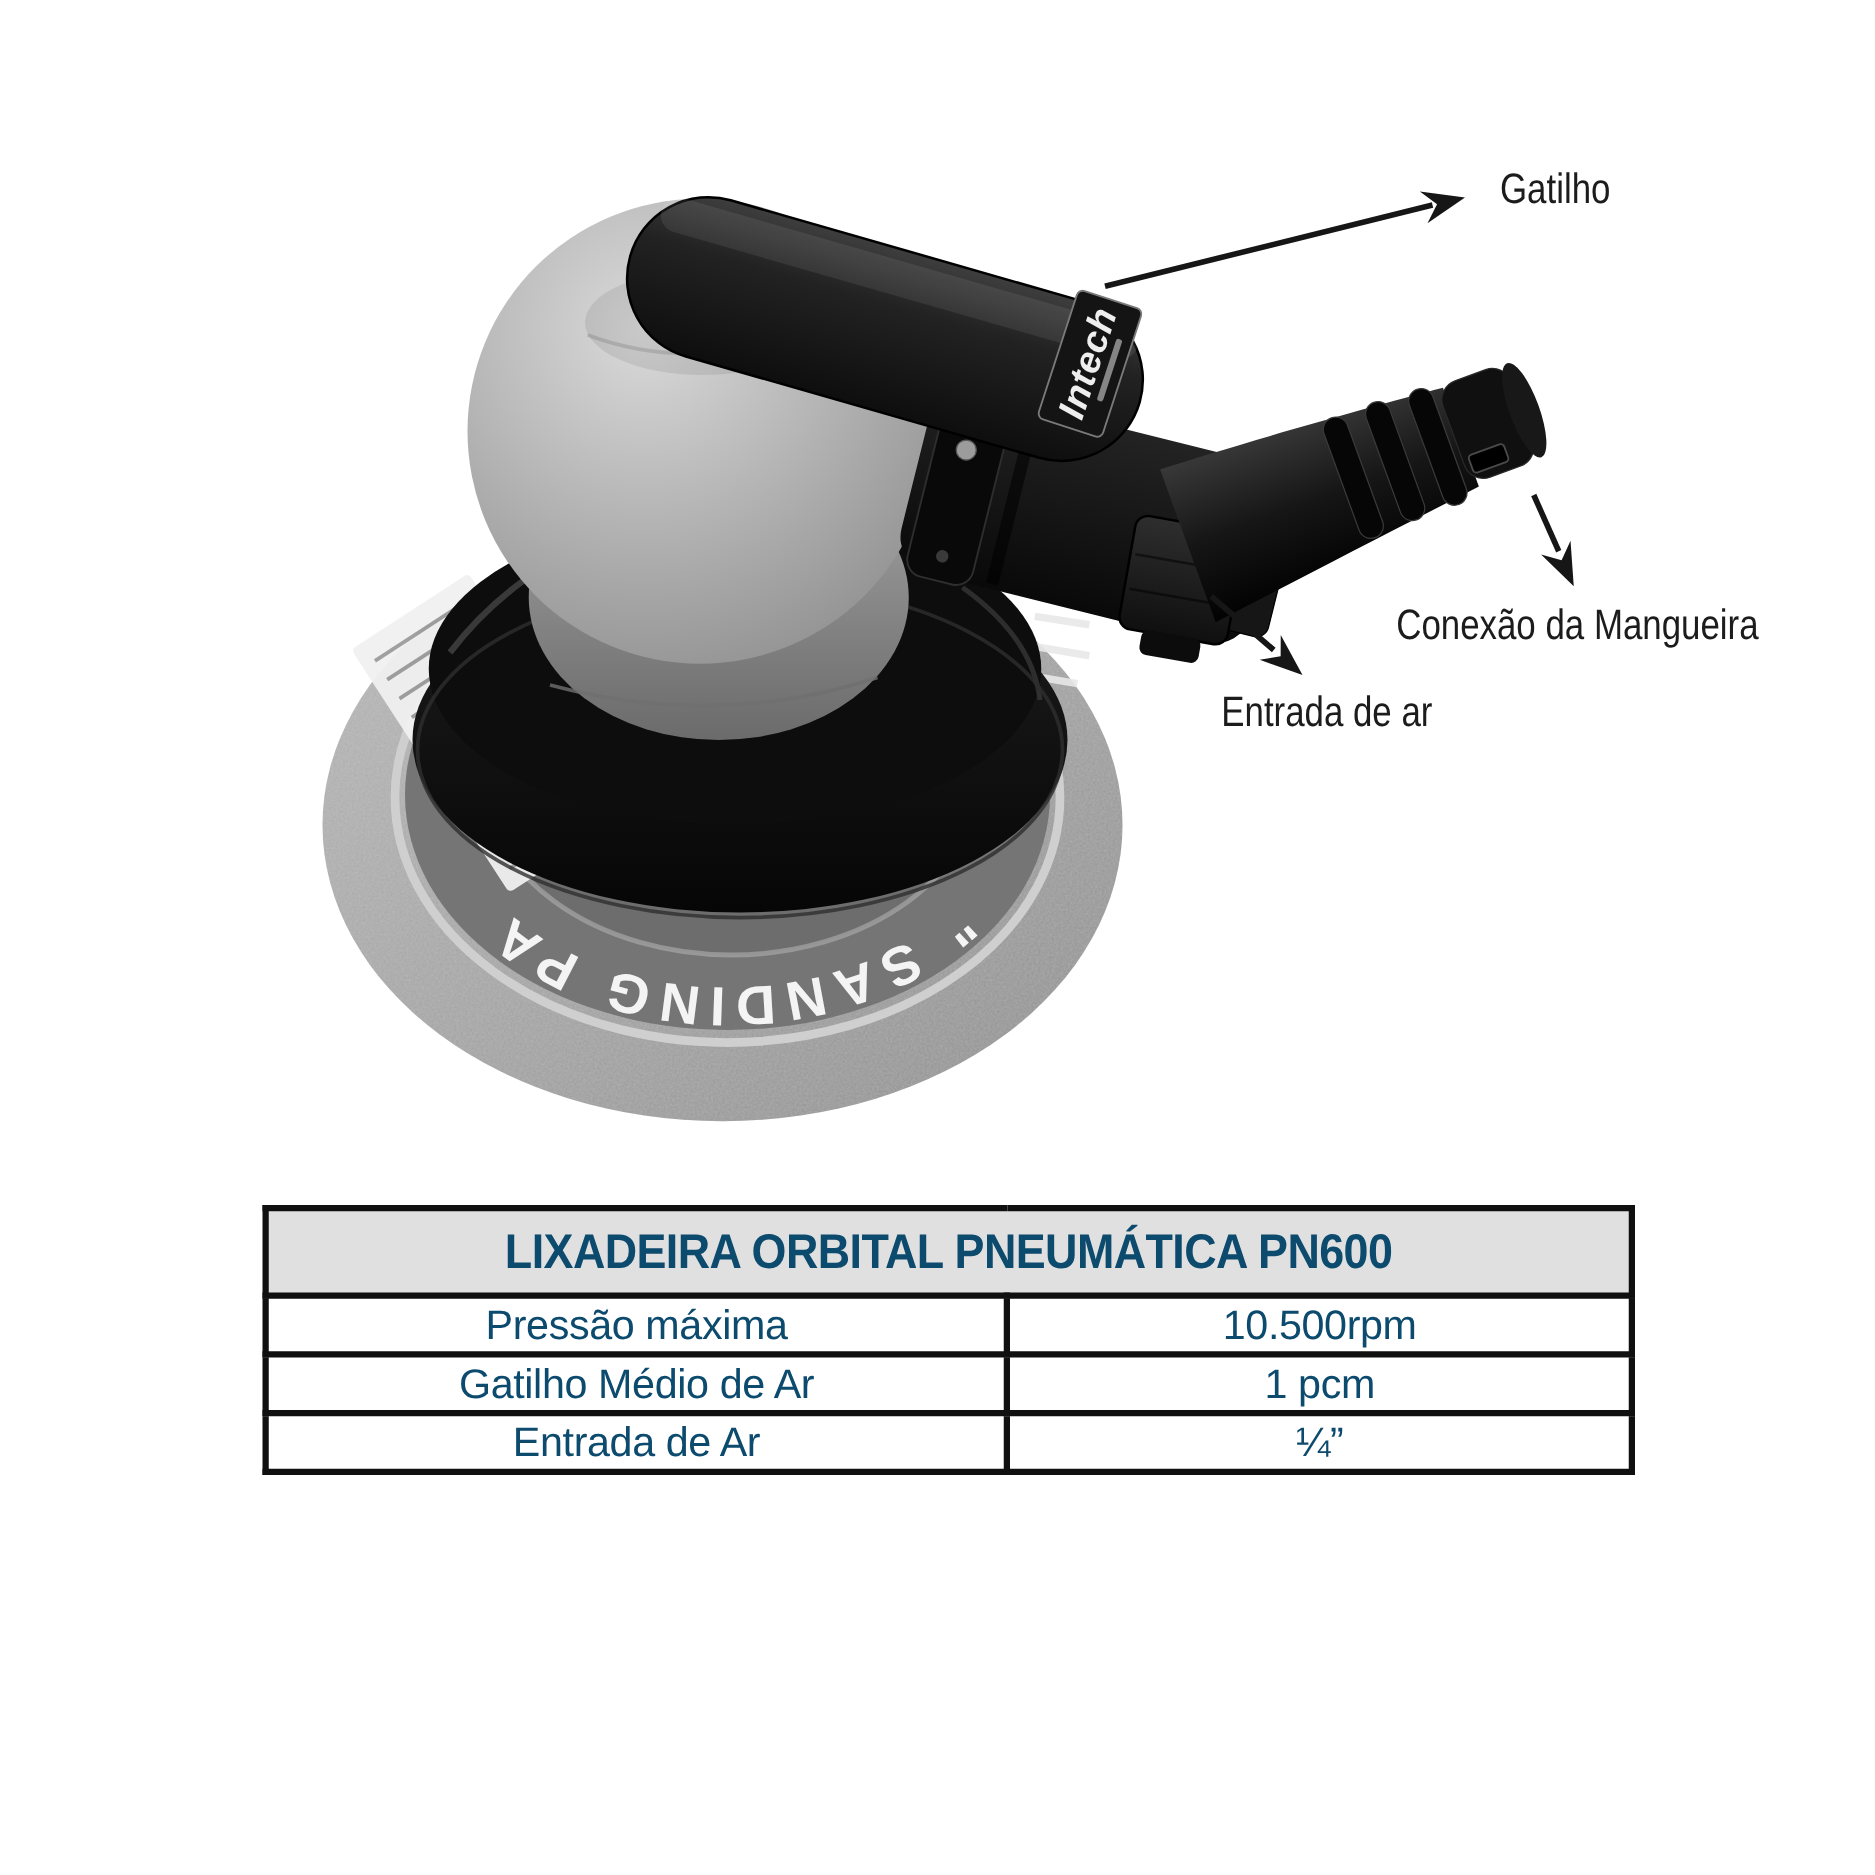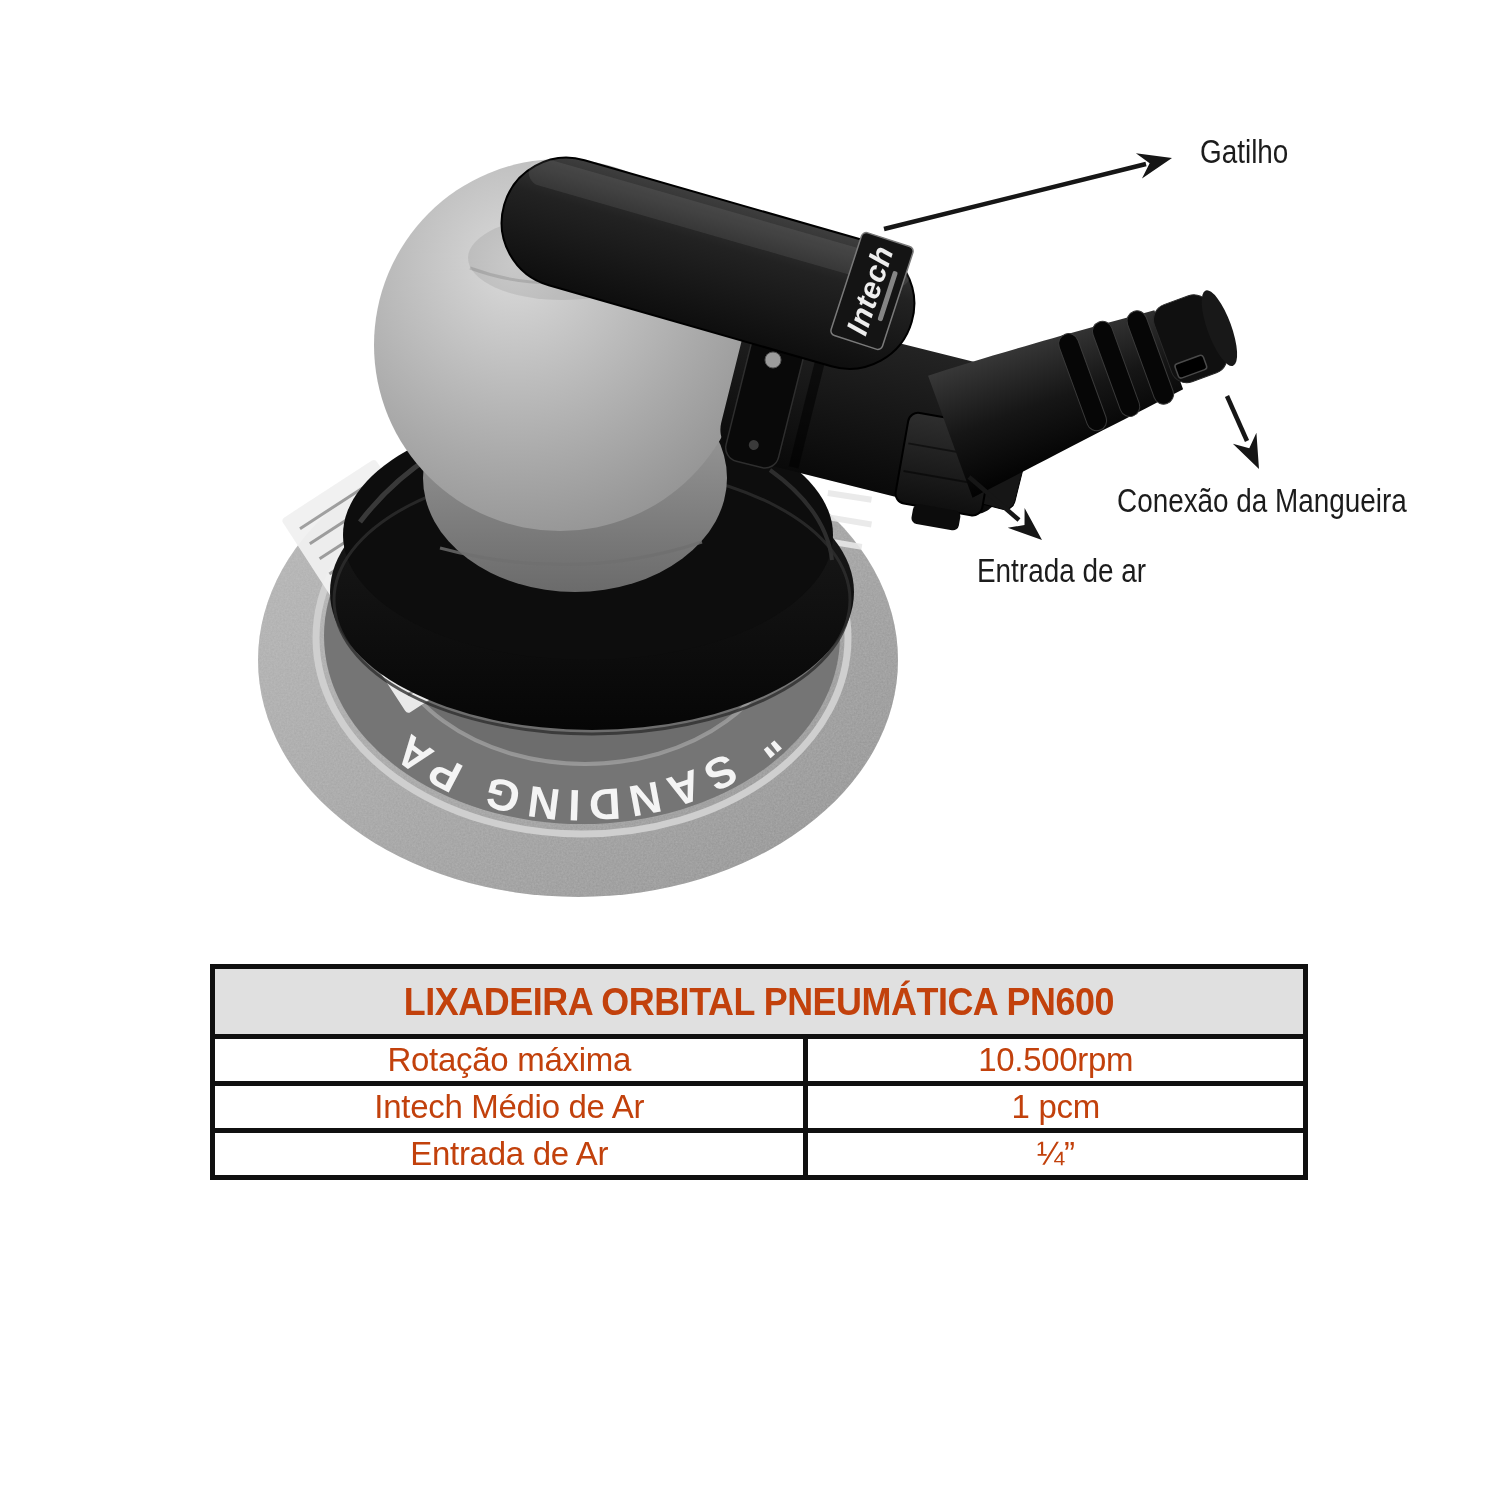--- a/index.html
+++ b/index.html
@@ -14,21 +14,21 @@
   }
   .callout.gatilho{left:1200px;top:134px;}
   .callout.conexao{left:1117px;top:483px;}
   .callout.entrada{left:977px;top:553px;}
   table.spec{
     position:absolute;left:210px;top:964px;width:1098px;
     border-collapse:collapse;table-layout:fixed;
   }
   table.spec th,table.spec td{
     border:5px solid #101010;text-align:center;vertical-align:middle;
-    font-family:"Liberation Sans",sans-serif;color:#c2410c;padding:0;
+    font-family:"Liberation Sans",sans-serif;color:#0c4a6e;padding:0;
   }
   table.spec th{
     height:65px;background:#e0e0e0;font-size:39px;font-weight:bold;letter-spacing:-0.5px;
   }
   table.spec td{height:42px;font-size:33px;font-weight:400;letter-spacing:-0.3px;}
   table.spec col.c1{width:54.3%;}
   table.spec col.c2{width:45.7%;}
   .th-squeeze{display:inline-block;transform:scaleX(0.92);transform-origin:center;}
 </style>
 </head>
@@ -204,25 +204,25 @@
       </colgroup>
     <thead>
       <tr>
         <th colspan="2">
           <span class="th-squeeze">LIXADEIRA ORBITAL PNEUMÁTICA PN600</span>
         </th>
       </tr>
     </thead>
     <tbody>
       <tr>
-        <td>Rotação máxima</td>
+        <td>Pressão máxima</td>
         <td>10.500rpm</td>
       </tr>
       <tr>
-        <td>Intech Médio de Ar</td>
+        <td>Gatilho Médio de Ar</td>
         <td>1 pcm</td>
       </tr>
       <tr>
         <td>Entrada de Ar</td>
         <td>¼”</td>
       </tr>
     </tbody>
   </table>
 
 </div>

